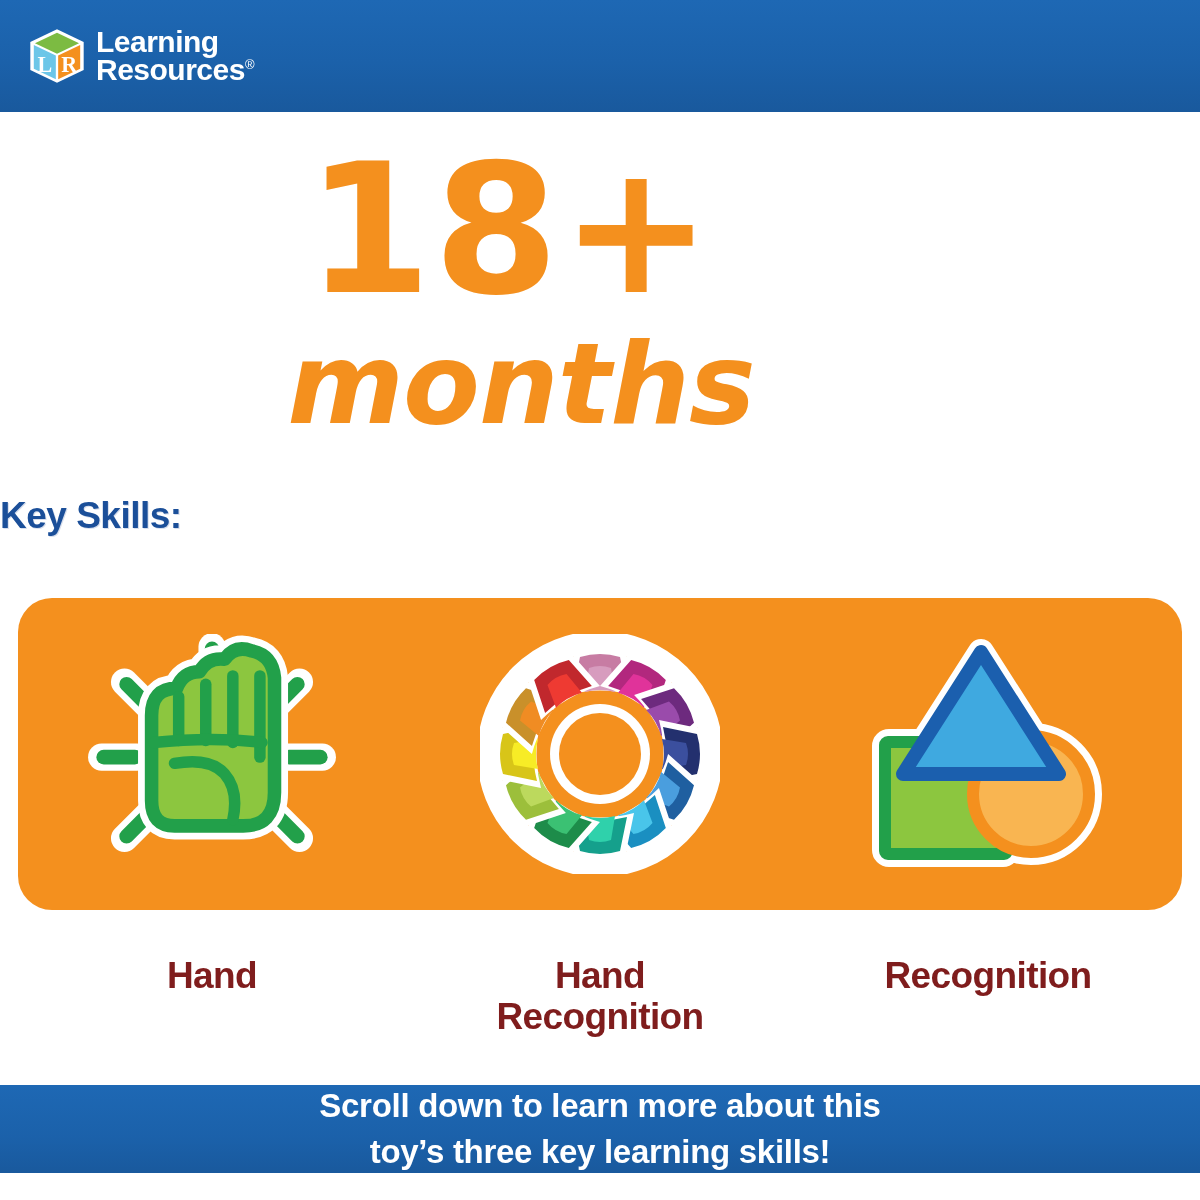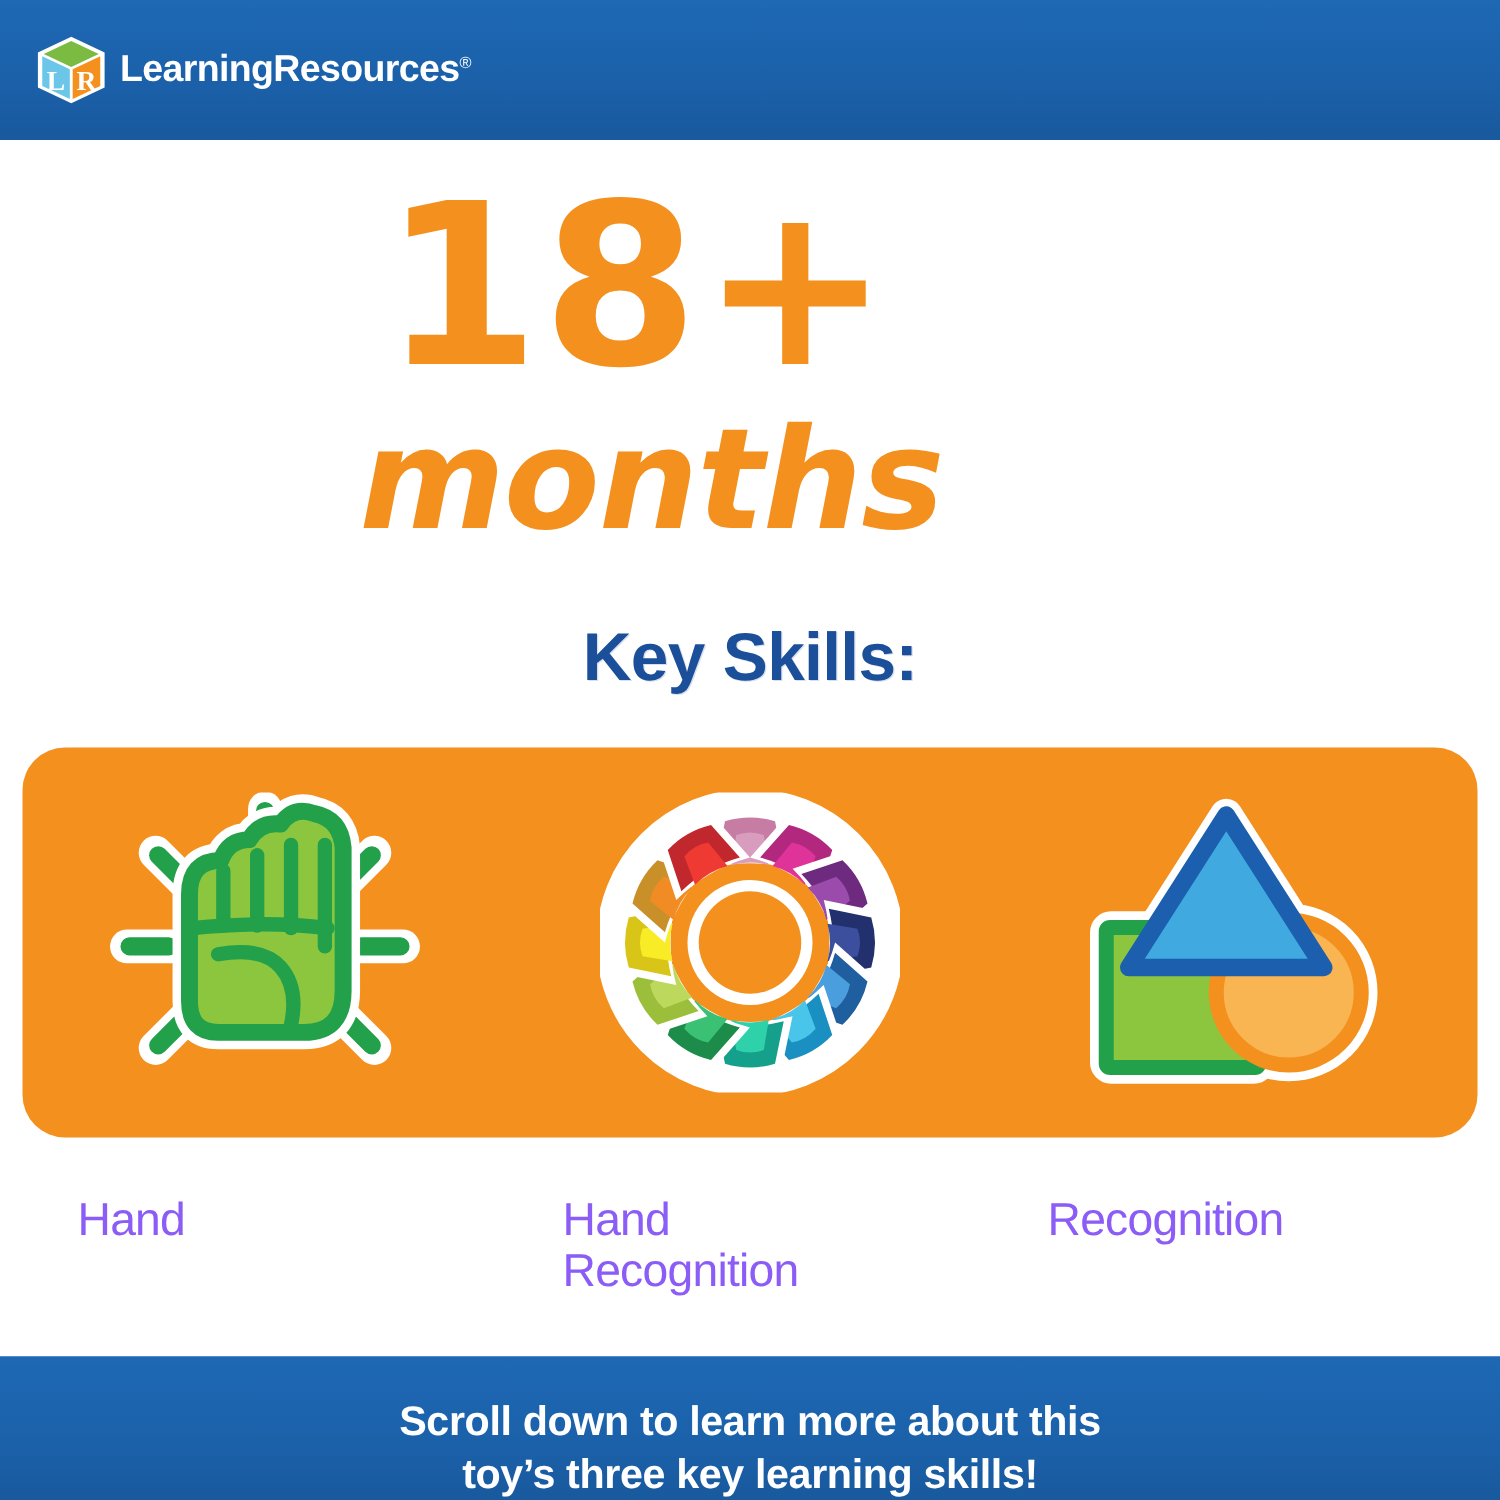--- a/index.html
+++ b/index.html
@@ -32,21 +32,21 @@
     margin-left: 28px;
   }
   .cube-logo {
     width: 58px;
     height: 58px;
     flex: 0 0 58px;
     margin-right: 10px;
   }
   .brand-wordmark {
     display: flex;
-    flex-direction: row;
+    flex-direction: column;
     justify-content: center;
     line-height: 0.95;
   }
   .brand-line {
     color: #ffffff;
     font-weight: bold;
     font-size: 30px;
     letter-spacing: -0.5px;
     white-space: nowrap;
   }
@@ -95,23 +95,22 @@
     letter-spacing: -1px;
     margin-left: 22px;
   }
 
   
   .key-skills-title {
     position: absolute;
     left: 0;
     top: 495px;
     width: 1200px;
-    text-align: center;
     color: #1b4f99;
-    font-size: 54px;
+    font-size: 37px;
     font-weight: bold;
     letter-spacing: -0.5px;
     text-shadow: 1px 1px 0 rgba(140,160,200,0.35);
   }
 
   
   .skills-panel {
     position: absolute;
     left: 18px;
     top: 598px;
@@ -136,43 +135,43 @@
   .skill-labels {
     position: absolute;
     left: 18px;
     top: 955px;
     width: 1164px;
     display: flex;
     justify-content: space-around;
   }
   .skill-label {
     width: 300px;
-    text-align: left;
-    color: #8b5cf6;
-    font-weight: normal;
+    text-align: center;
+    color: #7f1d1d;
+    font-weight: bold;
     font-size: 37px;
     line-height: 1.12;
     letter-spacing: -0.6px;
     font-family: "Liberation Sans Narrow", "Liberation Sans", sans-serif;
   }
   .skill-label span { display: block; }
 
   
   .footer-band {
     position: absolute;
     left: 0;
     top: 1085px;
     width: 1200px;
-    height: 115px;
+    height: 88px;
     background: #1b61aa;
     background: linear-gradient(180deg, #1e68b4 0%, #1b61aa 60%, #19599d 100%);
     display: flex;
     flex-direction: column;
     align-items: center;
-    justify-content: flex-end;
+    justify-content: space-between;
   }
   .footer-line {
     color: #ffffff;
     font-size: 33px;
     font-weight: bold;
     line-height: 1.28;
     letter-spacing: -0.3px;
     text-align: center;
     font-family: "Liberation Sans Narrow", "Liberation Sans", sans-serif;
   }

